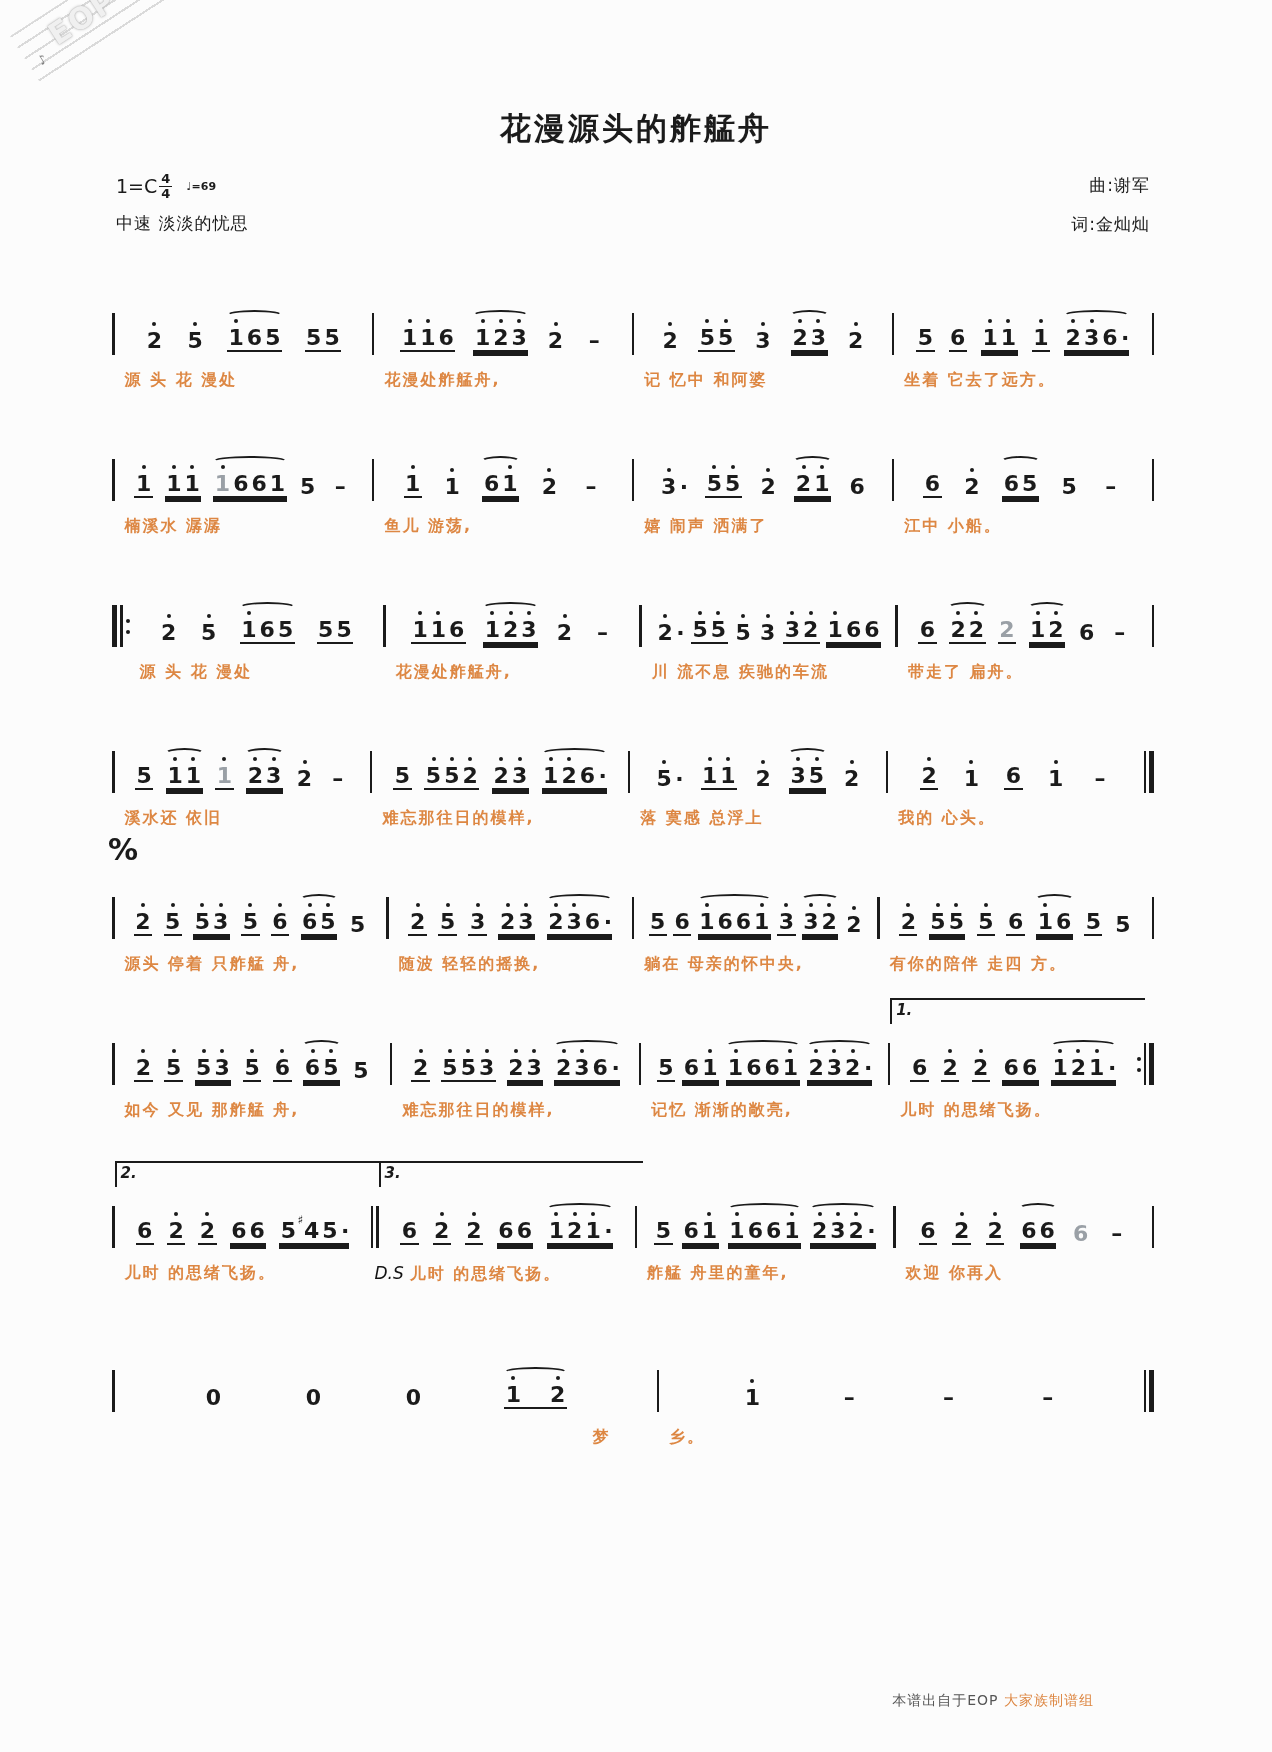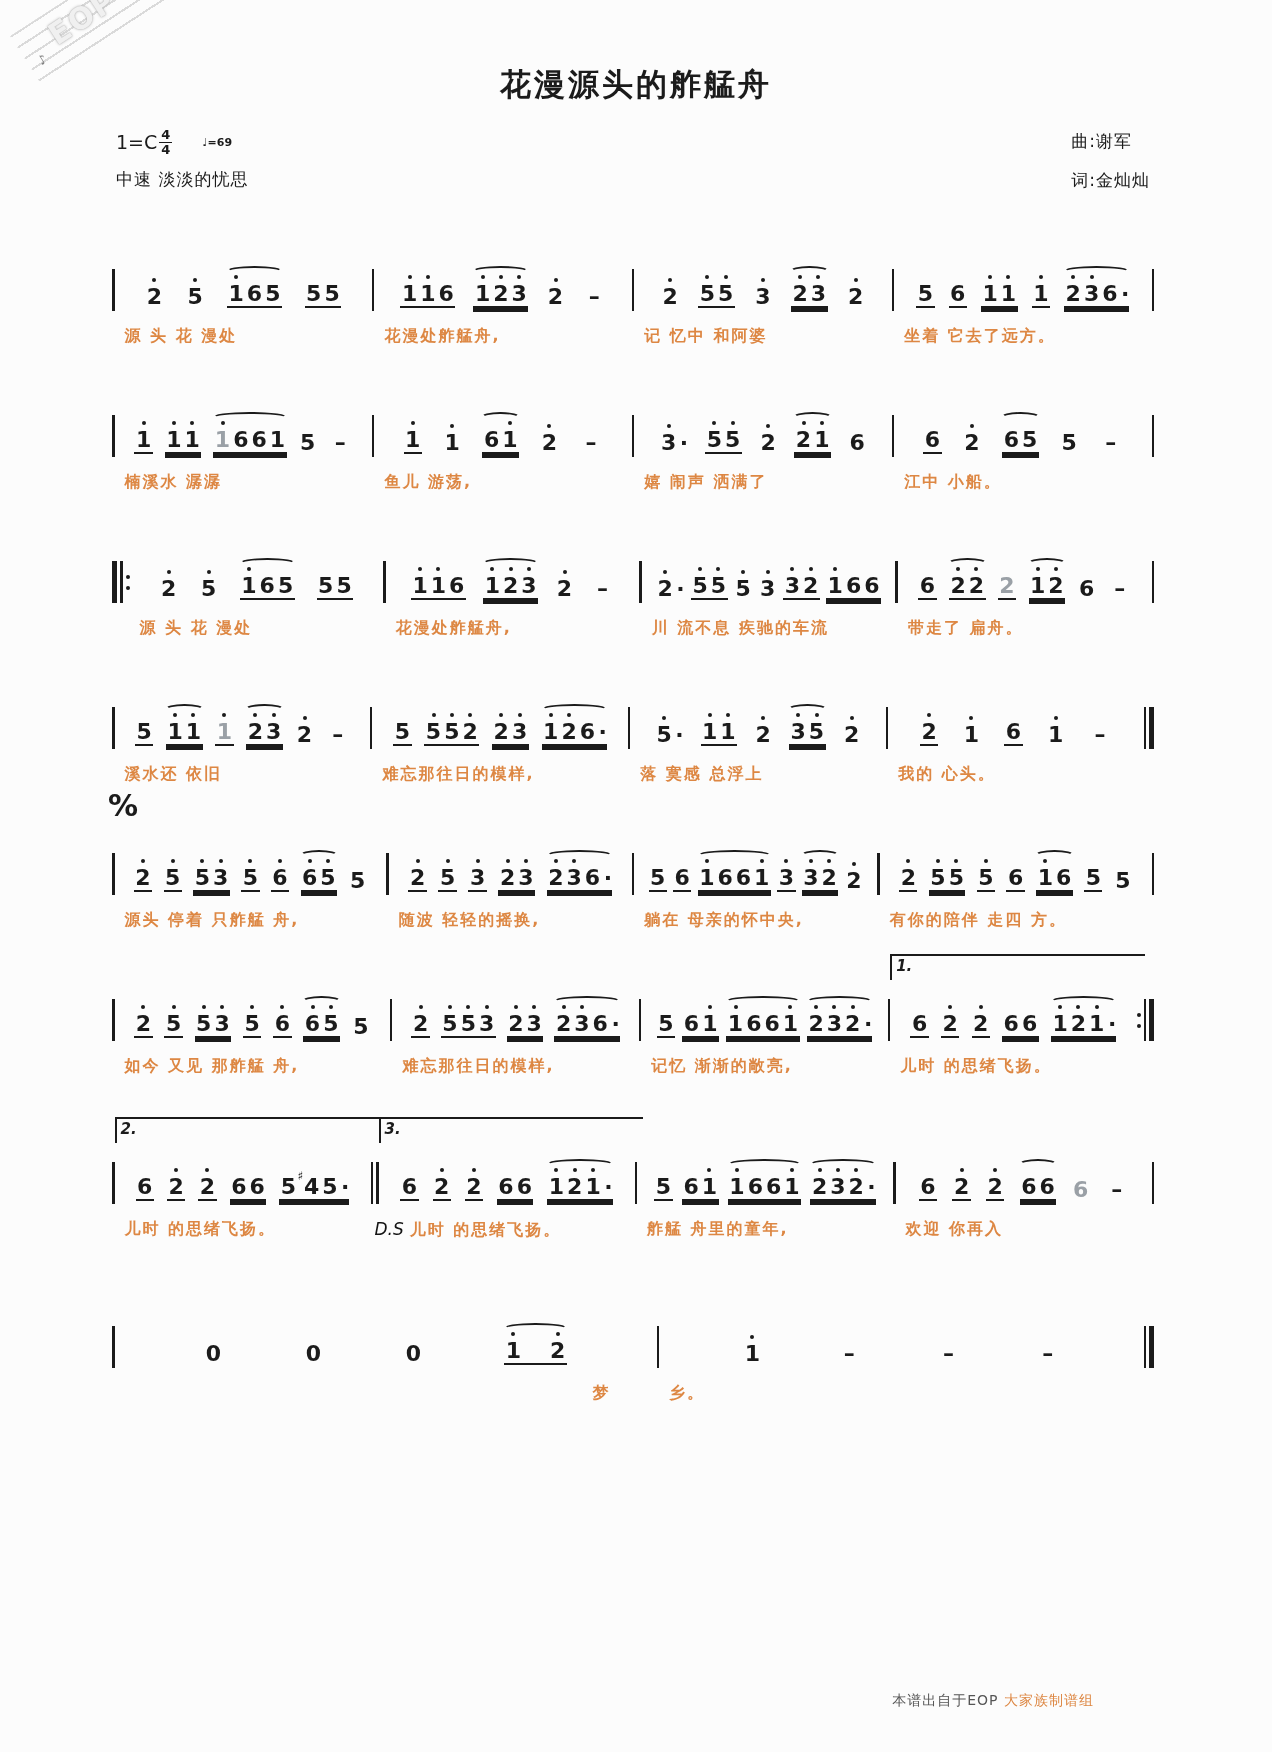--- a/index.html
+++ b/index.html
@@ -22,30 +22,30 @@
     transform:rotate(-33deg);transform-origin:left top;opacity:.75;
   }
   .logo .staff{height:64px;width:100%;
     background:repeating-linear-gradient(#cfcfcf 0 2px,transparent 2px 13px);}
   .logo .logo-text{
     position:absolute;top:6px;left:34px;font-size:30px;font-weight:bold;
     color:#ececec;text-shadow:0 0 3px #9e9e9e, 0 0 1px #8a8a8a;letter-spacing:2px;}
   .logo .logo-note{position:absolute;top:-2px;left:96px;font-size:22px;color:#4a4a4a}
   .logo .logo-dot{position:absolute;top:30px;left:10px;font-size:13px;color:#5a5a5a}
   
-  .header{padding-top:64px;text-align:center}
+  .header{padding-top:108px;text-align:center}
   .title{font-size:31px;font-weight:bold;letter-spacing:3px}
   .subtitle{font-size:20px;margin-top:14px;letter-spacing:2px}
   .meta-row{position:relative;height:90px;margin:6px 112px 0 112px;text-align:left}
-  .keyline{position:absolute;left:4px;top:16px;font-size:19px;display:flex;align-items:center;gap:30px}
+  .keyline{position:absolute;left:4px;top:16px;font-size:19px;display:flex;align-items:center;gap:14px}
   .frac{display:inline-flex;flex-direction:column;align-items:center;font-size:13px;line-height:1.05;font-weight:bold;margin-left:2px}
   .frac .fr-top{border-bottom:1px solid var(--ink);padding:0 2px}
   .tempo{font-size:11px;font-weight:bold}
   .expression{position:absolute;left:4px;top:56px;font-size:17px;letter-spacing:1px}
-  .credits{position:absolute;right:10px;top:10px;text-align:left;font-size:17px;line-height:2.3;letter-spacing:1px}
+  .credits{position:absolute;right:10px;top:10px;text-align:right;font-size:17px;line-height:2.3;letter-spacing:1px}
   
   .score{margin:54px 118px 0 112px}
   .line{display:flex;align-items:flex-start;margin-bottom:55px;position:relative}
   .line.xtra{margin-top:72px}
   .segno{position:absolute;top:-52px;left:-4px;font-size:30px;font-weight:bold}
   .measure{flex:1 1 0;position:relative;padding:0 2px}
   .measure.wide{flex:1.12 1 0}
   .m-notes{height:60px;display:flex;align-items:flex-end;justify-content:space-evenly;padding:0 6px 8px 6px}
   .m-lyric{margin-top:10px;font-size:16px;color:var(--lyric);letter-spacing:2px;white-space:nowrap;padding-left:8px;font-weight:bold}
   .m-lyric.right{text-align:right;padding-right:44px}

